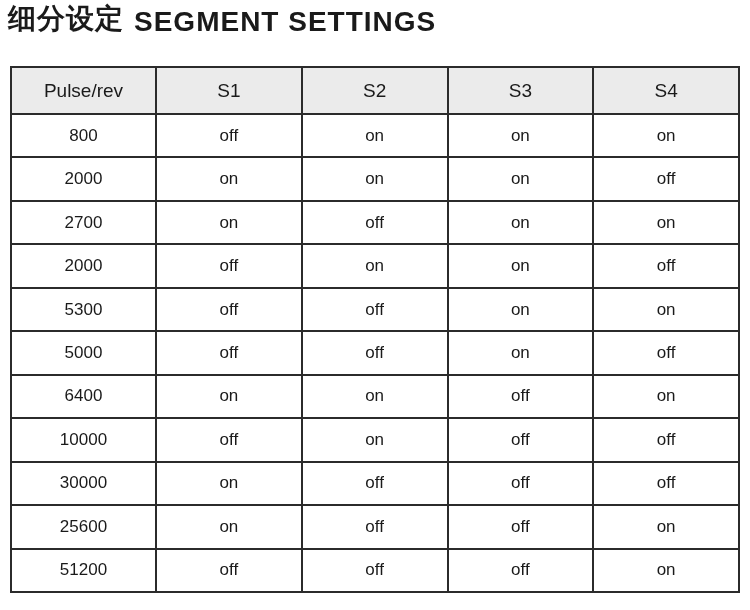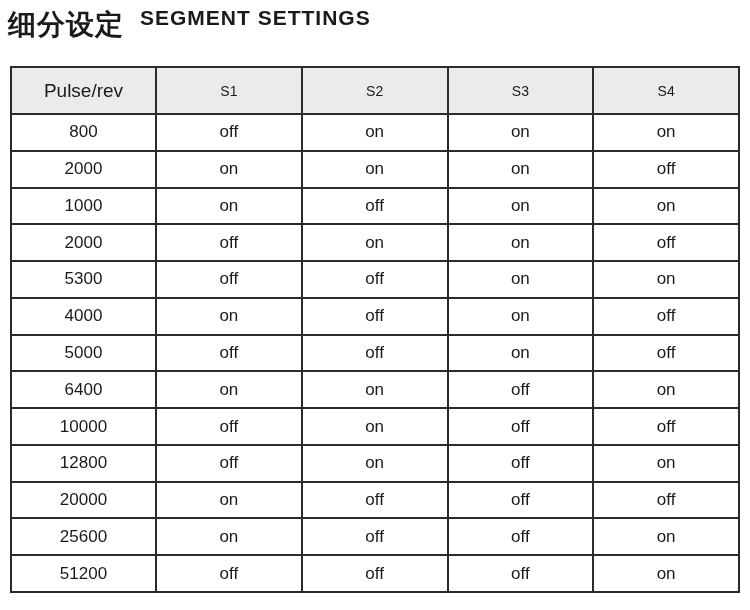--- a/index.html
+++ b/index.html
@@ -10,45 +10,45 @@
   *{ box-sizing:border-box; margin:0; padding:0; }
   html,body{
     width:750px; height:610px;
     background:#ffffff;
     font-family:"Liberation Sans","DejaVu Sans",sans-serif;
     color:var(--text);
     overflow:hidden;
   }
   .page{ width:750px; height:610px; position:relative; }
   .title{
-    position:absolute; left:8px; top:6px;
-    display:flex; align-items:flex-start; gap:16px;
+    position:absolute; left:8px; top:0;
+    display:flex; align-items:flex-end; gap:10px;
     white-space:nowrap;
   }
   .title-zh{
     font-size:28px; font-weight:700; letter-spacing:1px;
   }
   .title-en{
-    font-size:21px; font-weight:700; letter-spacing:1px;
+    font-size:28px; font-weight:700; letter-spacing:1px;
   }
   table.seg-table{
     position:absolute; left:10px; top:66px;
     width:728px; height:527px;
     border-collapse:collapse;
     table-layout:fixed;
     background:#f0abfc;
   }
   .seg-table th, .seg-table td{
     border:2px solid var(--border);
     text-align:center; vertical-align:middle;
     overflow:hidden;
   }
   .seg-table th{
     background:var(--header-bg);
-    font-size:14px; font-weight:400;
+    font-size:19px; font-weight:400;
     height:47px;
   }
   .seg-table th:first-child{ font-size:19px; }
   .seg-table td{
     font-size:17px; font-weight:400;
     height:30px;
     background:#ffffff;
   }
   .seg-table col.c-pulse{ width:145px; }
   .seg-table col.c-sw{ width:145.75px; }
@@ -89,46 +89,39 @@
           <td>on</td>
         </tr>
         <tr>
           <td>2000</td>
           <td>on</td>
           <td>on</td>
           <td>on</td>
           <td>off</td>
         </tr>
         <tr>
-          <td>1000</td>
+          <td>2700</td>
           <td>on</td>
           <td>off</td>
           <td>on</td>
           <td>on</td>
         </tr>
         <tr>
           <td>2000</td>
           <td>off</td>
           <td>on</td>
           <td>on</td>
           <td>off</td>
         </tr>
         <tr>
           <td>5300</td>
           <td>off</td>
           <td>off</td>
           <td>on</td>
           <td>on</td>
-        </tr>
-        <tr>
-          <td>4000</td>
-          <td>on</td>
-          <td>off</td>
-          <td>on</td>
-          <td>off</td>
         </tr>
         <tr>
           <td>5000</td>
           <td>off</td>
           <td>off</td>
           <td>on</td>
           <td>off</td>
         </tr>
         <tr>
           <td>6400</td>
@@ -138,28 +131,21 @@
           <td>on</td>
         </tr>
         <tr>
           <td>10000</td>
           <td>off</td>
           <td>on</td>
           <td>off</td>
           <td>off</td>
         </tr>
         <tr>
-          <td>12800</td>
-          <td>off</td>
-          <td>on</td>
-          <td>off</td>
-          <td>on</td>
-        </tr>
-        <tr>
-          <td>20000</td>
+          <td>30000</td>
           <td>on</td>
           <td>off</td>
           <td>off</td>
           <td>off</td>
         </tr>
         <tr>
           <td>25600</td>
           <td>on</td>
           <td>off</td>
           <td>off</td>

